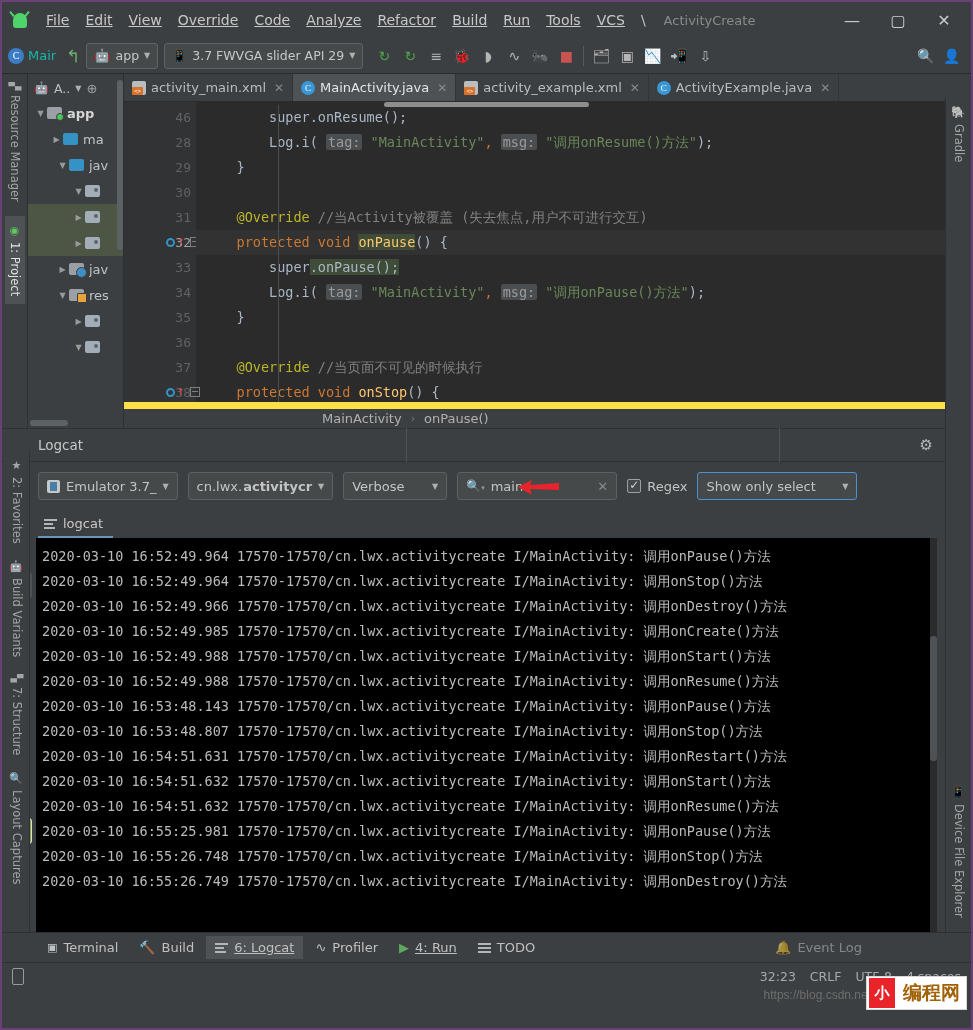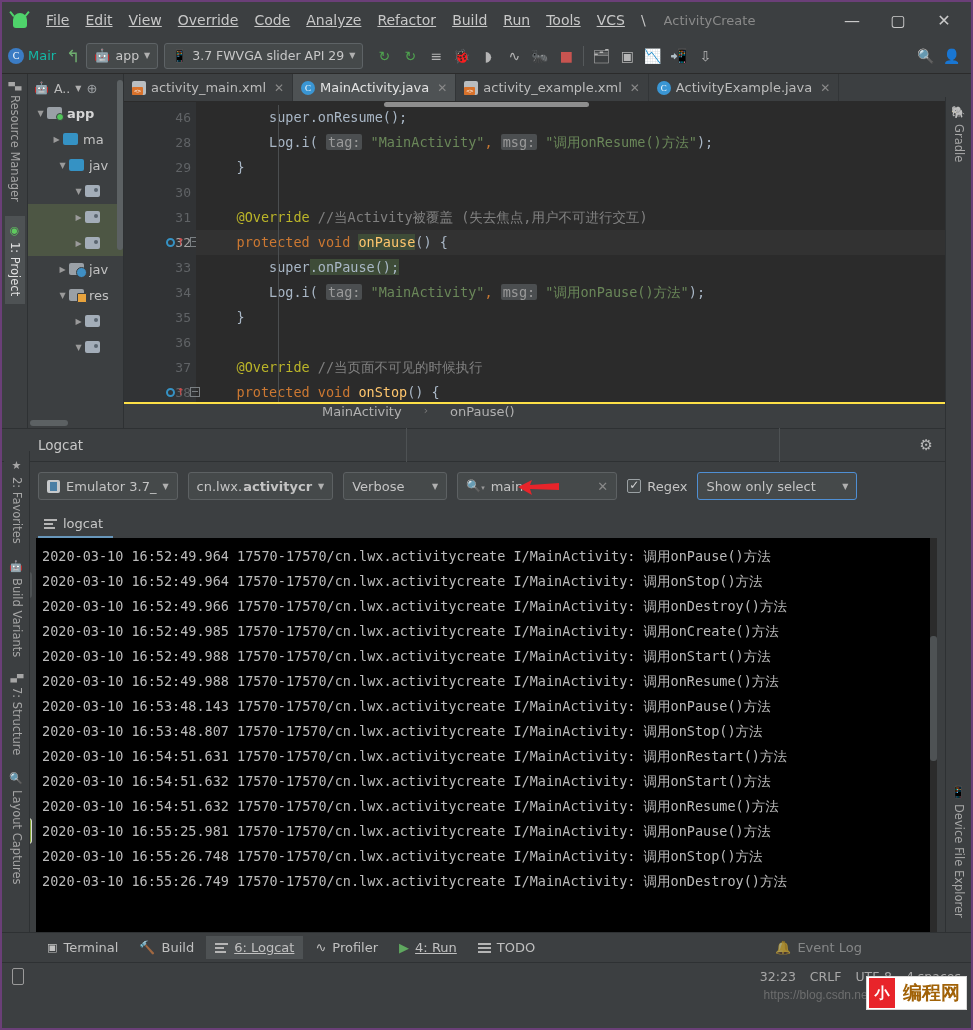--- a/index.html
+++ b/index.html
@@ -243,23 +243,23 @@
     width: 12px; background: #2b2b2b; position: relative; flex: none;
   }
   .ed-rightbar .check { position: absolute; right: 1px; top: 5px; color: #4a9e4a; font-size: 14px; }
   .ed-thumb {
     position: absolute; left: 0; top: 130px; width: 9px; height: 62px;
     background: #5e6365; border-radius: 2px;
   }
   .ed-mark { position: absolute; left: 1px; width: 9px; height: 2px; background: #4a9e4a; }
 
   .breadcrumb {
-    height: 26px; display: flex; align-items: flex-start;
-    background: #3c3f41; padding-left: 198px; gap: 22px;
-    font-size: 13px; color: #b0b0b0; border-top: 2px solid #fde047;
+    height: 26px; display: flex; align-items: center;
+    background: #3c3f41; padding-left: 198px; gap: 9px;
+    font-size: 13px; color: #b0b0b0; border-top: 7px solid #fde047;
   }
   .bc-sep { color: #7a7a7a; font-size: 11px; }
 
   
   .logcat-panel {
     display: flex; flex-direction: column;
     height: 504px; background: #3c3f41;
   }
   .lc-title {
     height: 34px; display: flex; align-items: center;

